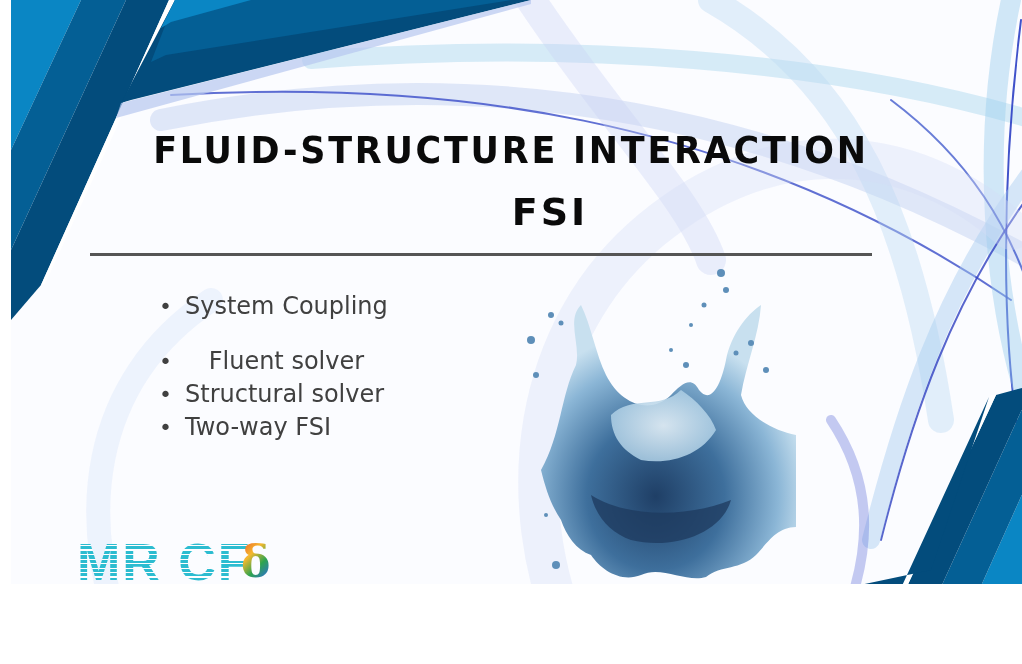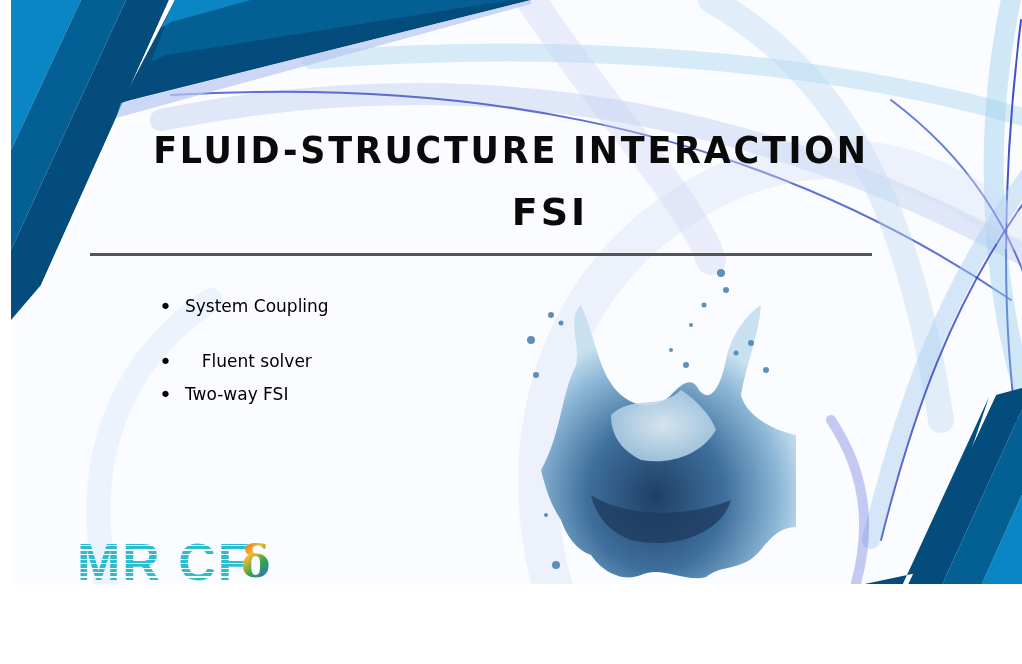--- a/index.html
+++ b/index.html
@@ -3,21 +3,21 @@
 <meta charset="utf-8">
 <style>
   html, body { margin:0; padding:0; }
   body { width:1022px; height:664px; overflow:hidden; background:#ffffff; position:relative; font-family:"Liberation Sans", sans-serif; }
   .canvas { position:absolute; left:11px; top:0; width:1022px; height:584px; overflow:hidden; background:#fbfcff; }
   .bg-svg { position:absolute; left:0; top:0; }
   .title { position:absolute; left:0; width:1000px; text-align:center; font-family:"DejaVu Sans", sans-serif; font-weight:bold; color:#0a0a0a; letter-spacing:3px; }
   .title-line1 { top:128px; font-size:38px; transform:scaleX(0.92); transform-origin:500px 0; }
   .title-line2 { top:190px; font-size:38px;margin-left:39px; }
   .divider { position:absolute; left:79px; top:253px; width:782px; height:3px; background:#555555; }
-  .bullets { position:absolute; left:148px; top:290px; margin:0; padding:0; list-style:none; font-family:"DejaVu Sans", sans-serif; font-size:17px; color:#000000; }
+  .bullets { position:absolute; left:148px; top:290px; margin:0; padding:0; list-style:none; font-family:"DejaVu Sans", sans-serif; font-size:24px; color:#404040; }
   .bullets li { position:relative; padding-left:26px; height:33px; line-height:33px; }
   .bullets li::before { content:"•"; position:absolute; left:0; top:0; font-size:22px; }
   .bullets li.gap { margin-top:22px;text-align:center; }
   .logo { position:absolute; left:66px; top:542px; }
   .logo-text { font-family:"Liberation Sans", sans-serif; font-weight:bold; font-size:52px; letter-spacing:2px; color:#22b3c9; line-height:40px;
     background:repeating-linear-gradient(180deg, #2cbcd0 0px, #2cbcd0 3px, #ffffff 3px, #ffffff 4.5px);
     -webkit-background-clip:text; background-clip:text; -webkit-text-fill-color:transparent; }
   .logo-delta { position:absolute; left:164px; top:-6px; font-family:"DejaVu Serif", serif; font-size:44px; font-weight:bold;
     background:linear-gradient(135deg,#e83b2a,#f5b82e 35%,#2ea44f 60%,#2d6fd1 85%);
     -webkit-background-clip:text; background-clip:text; -webkit-text-fill-color:transparent; }
@@ -71,20 +71,21 @@
     <polygon points="855,664 760,664 860,645 870,642" fill="#0a86c4"></polygon>
   </svg>
 
   <div class="title title-line1">FLUID-STRUCTURE INTERACTION</div>
   <div class="title title-line2">FSI</div>
   <div class="divider"></div>
 
   <ul class="bullets">
     <li>System Coupling</li>
     <li class="gap">Fluent solver</li>
+    <li>Structural solver</li>
     <li>Two-way FSI</li>
   </ul>
 
   <svg class="splash" viewBox="0 0 280 320">
     <defs>
       <radialGradient id="sp" cx="0.45" cy="0.7" r="0.6">
         <stop offset="0" stop-color="#1f3f66"></stop>
         <stop offset="0.45" stop-color="#3e6f9c"></stop>
         <stop offset="0.8" stop-color="#8bb6d6"></stop>
         <stop offset="1" stop-color="#c8e0ef"></stop>

